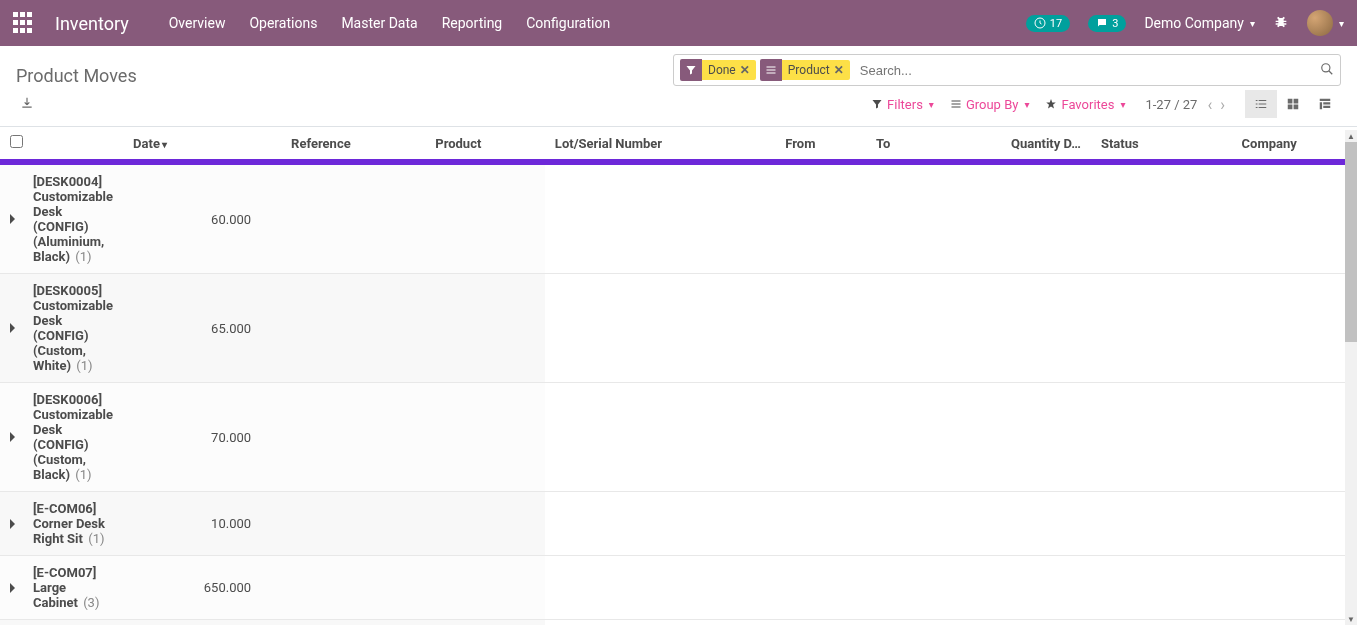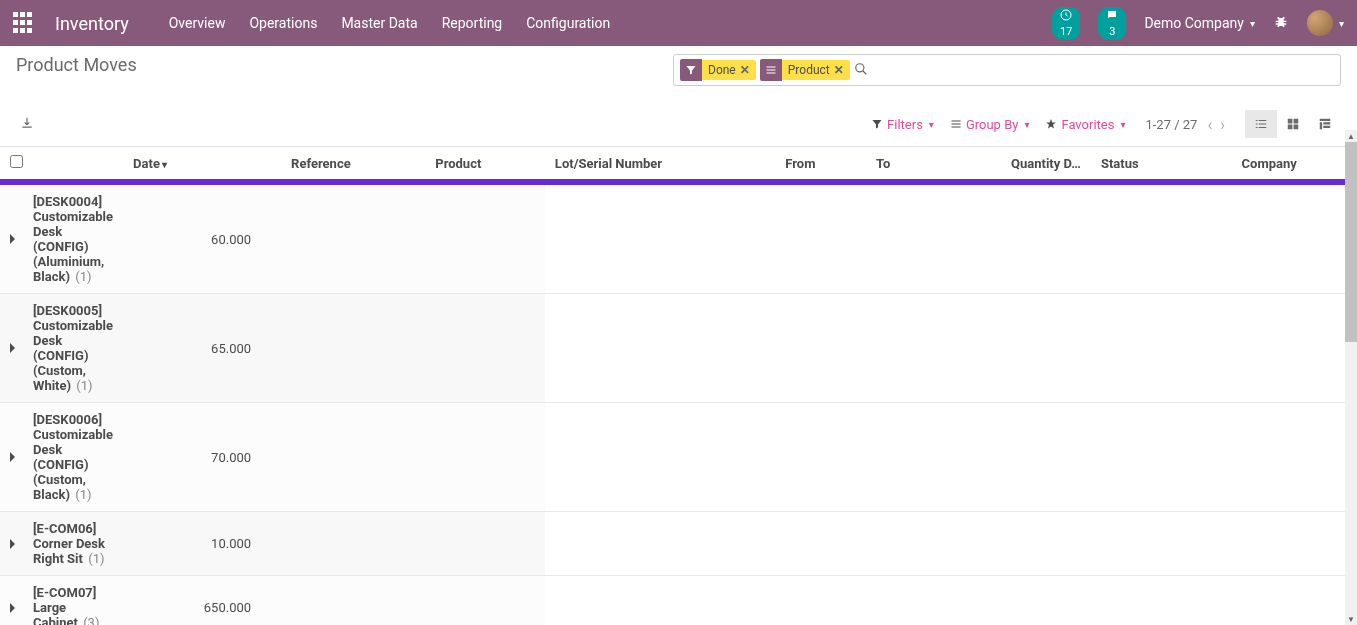--- a/index.html
+++ b/index.html
@@ -6,30 +6,30 @@
 body { font-family: -apple-system, BlinkMacSystemFont, "Segoe UI", Roboto, "Helvetica Neue", sans-serif; font-size: 13px; color: #4c4c4c; background: #fff; }
 
 
 .navbar { background: #875a7b; height: 46px; display: flex; align-items: center; padding: 0 13px; color: #fff; }
 .navbar .apps-icon { width: 22px; height: 22px; display: flex; flex-wrap: wrap; gap: 2px; margin-right: 20px; cursor: pointer; }
 .navbar .apps-icon span { width: 5px; height: 5px; background: #fff; }
 .navbar .brand { font-size: 18px; font-weight: 400; margin-right: 40px; }
 .navbar .nav-links { display: flex; gap: 24px; flex: 1; text-align: center; }
 .navbar .nav-links a { color: #fff; text-decoration: none; font-size: 14px; }
 .navbar .right { display: flex; align-items: center; gap: 18px; }
-.badge-pill { background: #00a09d; border-radius: 10px; padding: 2px 8px; font-size: 11px; display: inline-flex; align-items: center; gap: 4px; flex-direction: column; }
+.badge-pill { background: #00a09d; border-radius: 10px; padding: 2px 8px; font-size: 11px; display: inline-flex; align-items: center; gap: 4px; }
 .badge-pill svg { width: 12px; height: 12px; }
 .company-name { font-size: 14px; display: flex; align-items: center; gap: 4px; cursor: pointer; }
 .tool-icon { cursor: pointer; }
 .avatar { width: 26px; height: 26px; border-radius: 50%; background: radial-gradient(circle at 30% 30%, #d4a574, #8b6842); display: flex; align-items: center; gap: 4px; }
 .avatar-wrap { display: flex; align-items: center; gap: 4px; cursor: pointer; }
 
 
 .control-panel { padding: 8px 16px 0 16px; }
-.cp-top { display: flex; align-items: flex-start; justify-content: space-between; margin-bottom: 24px; }
+.cp-top { display: flex; align-items: flex-end; justify-content: space-between; margin-bottom: 4px; }
 .breadcrumb { font-size: 18px; color: #6b6b6b; font-weight: 400; }
 .search-box { flex: 0 0 668px; display: flex; align-items: center; border: 1px solid #ccc; border-radius: 3px; height: 32px; padding: 0 6px; background: #fff; }
 .facet { display: flex; align-items: center; margin-right: 4px; }
 .facet-icon { background: #875a7b; color: #fff; width: 22px; height: 22px; display: flex; align-items: center; justify-content: center; border-radius: 2px 0 0 2px; }
 .facet-icon svg { width: 12px; height: 12px; fill: #fff; }
 .facet-label { background: #fde047; color: #4c4c4c; padding: 3px 6px; display: flex; align-items: center; gap: 4px; border-radius: 0 2px 2px 0; font-size: 12px; }
 .facet-label .x { cursor: pointer; font-weight: bold; color: #666; }
 .search-input { border: none; outline: none; flex: 1; font-size: 13px; padding-left: 6px; }
 .search-glass { color: #6b6b6b; cursor: pointer; }
 
@@ -142,20 +142,21 @@
         <div class="facet-icon">
           <svg viewBox="0 0 24 24">
               <path d="M3 5h18v2H3zM3 11h18v2H3zM3 17h18v2H3z"></path>
             </svg>
         </div>
         <div class="facet-label">
           <span>Product</span>
           <span class="x">✕</span>
         </div>
       </div>
+      <input class="search-input" placeholder="Search..." style="">
       <div class="search-glass">
         <svg width="14" height="14" viewBox="0 0 24 24" fill="none" stroke="#6b6b6b" stroke-width="2">
             <circle cx="10" cy="10" r="7"></circle>
             <path d="M21 21l-6-6"></path>
           </svg>
       </div>
     </div>
   </div>
   <div class="cp-bottom">
     <div class="cp-bottom-left">

